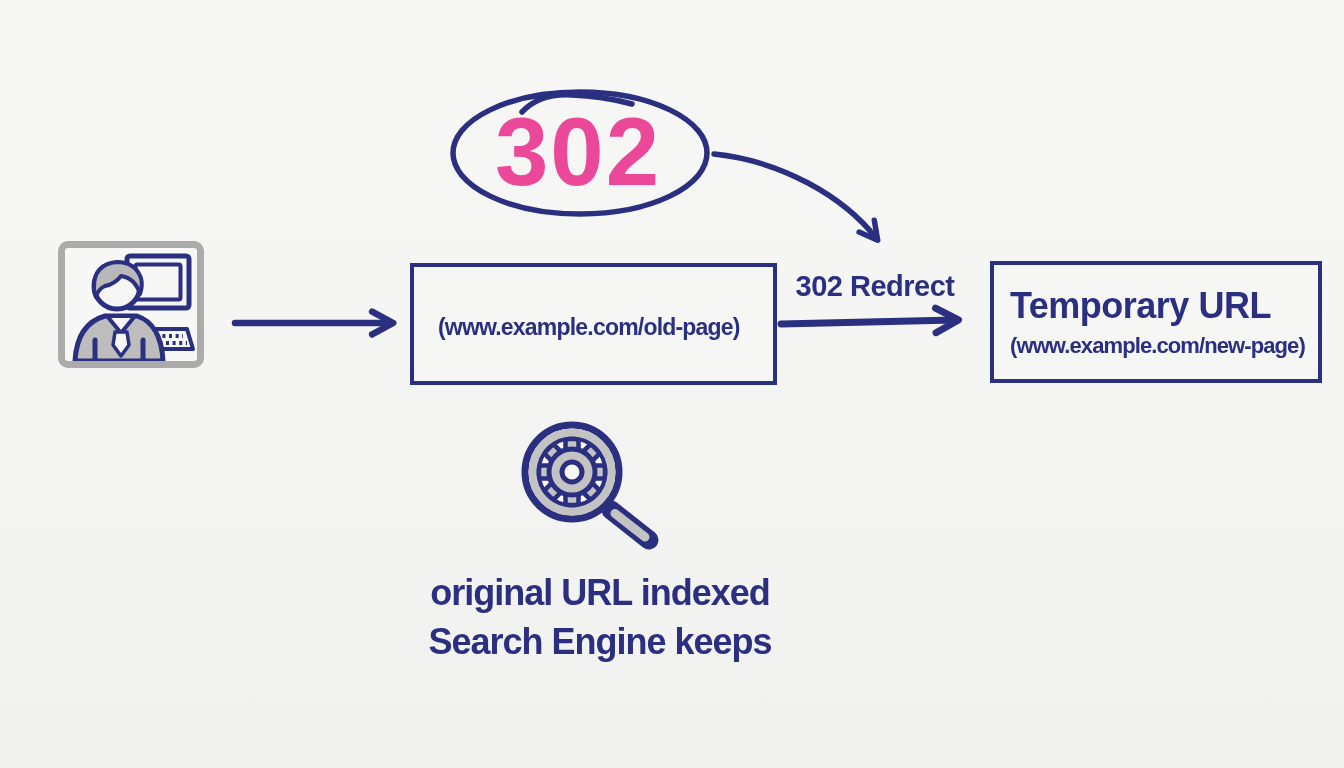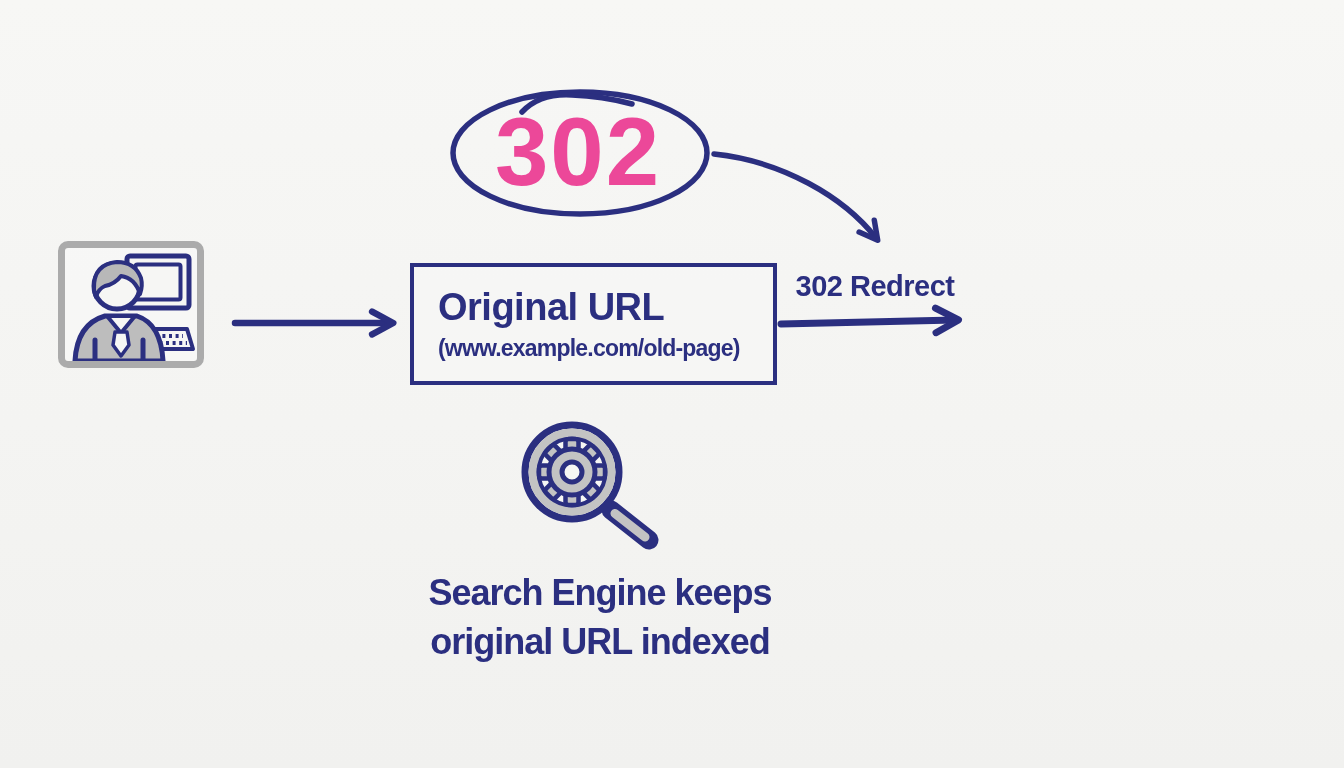--- a/index.html
+++ b/index.html
@@ -103,26 +103,29 @@
         <path d="M30,92 V111" stroke="#2b2f80" stroke-width="5" stroke-linecap="round"></path>
         <path d="M78,92 V111" stroke="#2b2f80" stroke-width="5" stroke-linecap="round"></path>
         <circle cx="52" cy="38" r="23" fill="#f6f6f4" stroke="#2b2f80" stroke-width="5"></circle>
         <path d="M29,41 Q28,16 52,14 Q70,14 76,30 Q78,38 75,46 Q70,30 56,28 Q50,36 40,38 Q33,41 31,49 Q29,45 29,41 Z" fill="#b8b8b8" stroke="#2b2f80" stroke-width="4" stroke-linejoin="round"></path>
       </g>
     </svg>
   </div>
 
 
   <div class="abs url-box box-original">
-    <div class="url-title">Original URL</div>
     <div class="url-address">(www.example.com/old-page)</div>
   </div>
 
   <div class="abs redirect-label">302 Redrect</div>
 
+  <div class="abs url-box box-temporary">
+    <div class="url-title">Temporary URL</div>
+    <div class="url-address">(www.example.com/new-page)</div>
+  </div>
 
   <svg class="abs mag-icon" width="160" height="145" viewBox="0 0 160 145">
     <g>
       <path d="M86,85 L93,92" stroke="#2b2f80" stroke-width="14" stroke-linecap="round"></path>
       <path d="M95,94 L133,124" stroke="#2b2f80" stroke-width="19" stroke-linecap="round"></path>
       <path d="M99,97.5 L129,121" stroke="#c3c3c3" stroke-width="9" stroke-linecap="round"></path>
     </g>
     <g>
       <circle cx="56" cy="56" r="47" fill="#f6f6f4" stroke="#2b2f80" stroke-width="7"></circle>
       <circle cx="56" cy="56" r="39" fill="none" stroke="#c3c3c3" stroke-width="9"></circle>
@@ -138,17 +141,17 @@
         <rect x="-6.5" y="-33" width="13" height="12" rx="3" transform="rotate(225)"></rect>
         <rect x="-6.5" y="-33" width="13" height="12" rx="3" transform="rotate(270)"></rect>
         <rect x="-6.5" y="-33" width="13" height="12" rx="3" transform="rotate(315)"></rect>
       </g>
       <circle cx="0" cy="0" r="23" fill="#c3c3c3" stroke="#2b2f80" stroke-width="5"></circle>
       <circle cx="0" cy="0" r="10" fill="#f6f6f4" stroke="#2b2f80" stroke-width="5"></circle>
     </g>
   </svg>
 
   <div class="abs search-note">
+    <div>original URL indexed</div>
     <div>Search Engine keeps</div>
-    <div>original URL indexed</div>
   </div>
 
 </div>
 
 </body></html>

